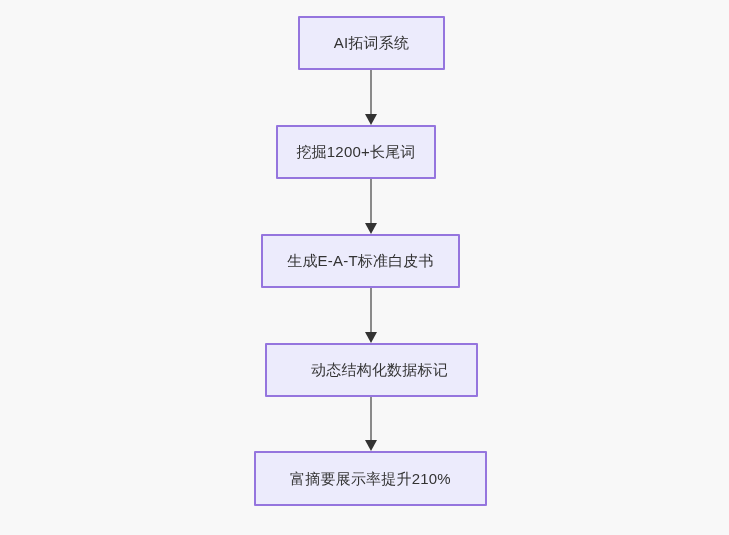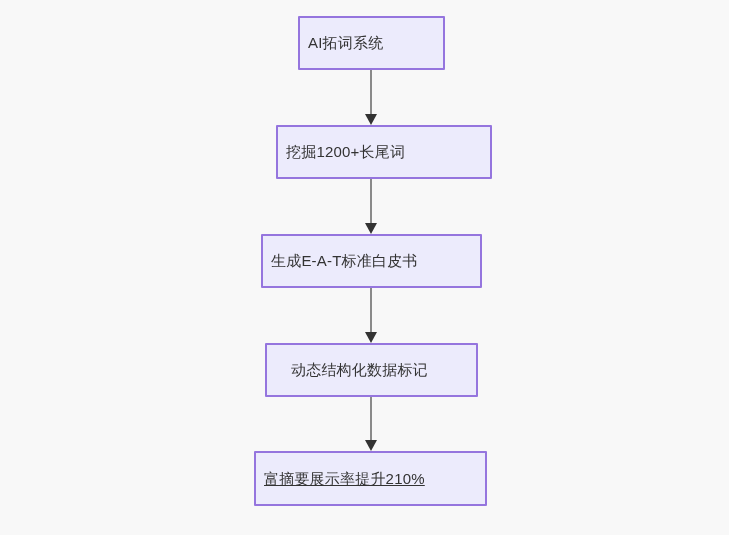--- a/index.html
+++ b/index.html
@@ -21,21 +21,21 @@
     background: #f8f8f8;
   }
   .flow-node {
     position: absolute;
     box-sizing: border-box;
     background: #ecebfc;
     border: 2px solid #9575de;
     border-radius: 1px;
     display: flex;
     align-items: center;
-    justify-content: flex-start;
+    justify-content: center;
     color: #333333;
     font-size: 15px;
     line-height: 1.2;
     letter-spacing: 0.2px;
     white-space: nowrap;
   }
   .flow-node .node-label {
     display: block;
     padding: 0 8px;
   }
@@ -77,29 +77,29 @@
 
   <svg class="connector" style="left:358px; top:397px; height:54px;" viewBox="0 0 26 54">
     <line class="conn-line" x1="13" y1="0" x2="13" y2="46"></line>
     <polygon class="conn-head" points="13,54 7,43 19,43"></polygon>
   </svg>
 
   <div class="flow-node" style="left:298px; top:16px; width:147px; height:54px;">
     <span class="node-label">AI拓词系统</span>
   </div>
 
-  <div class="flow-node" style="left:276px; top:125px; width:216px; height:54px;">
+  <div class="flow-node" style="left:276px; top:125px; width:160px; height:54px;">
     <span class="node-label">挖掘1200+长尾词</span>
   </div>
 
-  <div class="flow-node" style="left:261px; top:234px; width:221px; height:54px;">
+  <div class="flow-node" style="left:261px; top:234px; width:199px; height:54px;">
     <span class="node-label">生成E-A-T标准白皮书</span>
   </div>
 
   <div class="flow-node" style="left:265px; top:343px; width:213px; height:54px;padding-left:16px;">
     <span class="node-label">动态结构化数据标记</span>
   </div>
 
-  <div class="flow-node" style="left:254px; top:451px; width:233px; height:55px;text-decoration:underline;">
+  <div class="flow-node" style="left:254px; top:451px; width:233px; height:55px;">
     <span class="node-label">富摘要展示率提升210%</span>
   </div>
 
 </div>
 
 </body></html>

